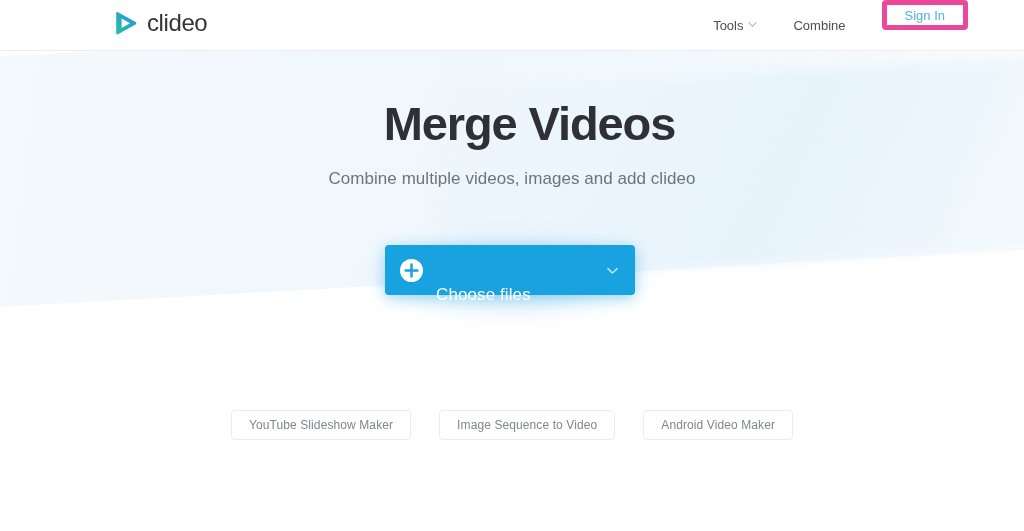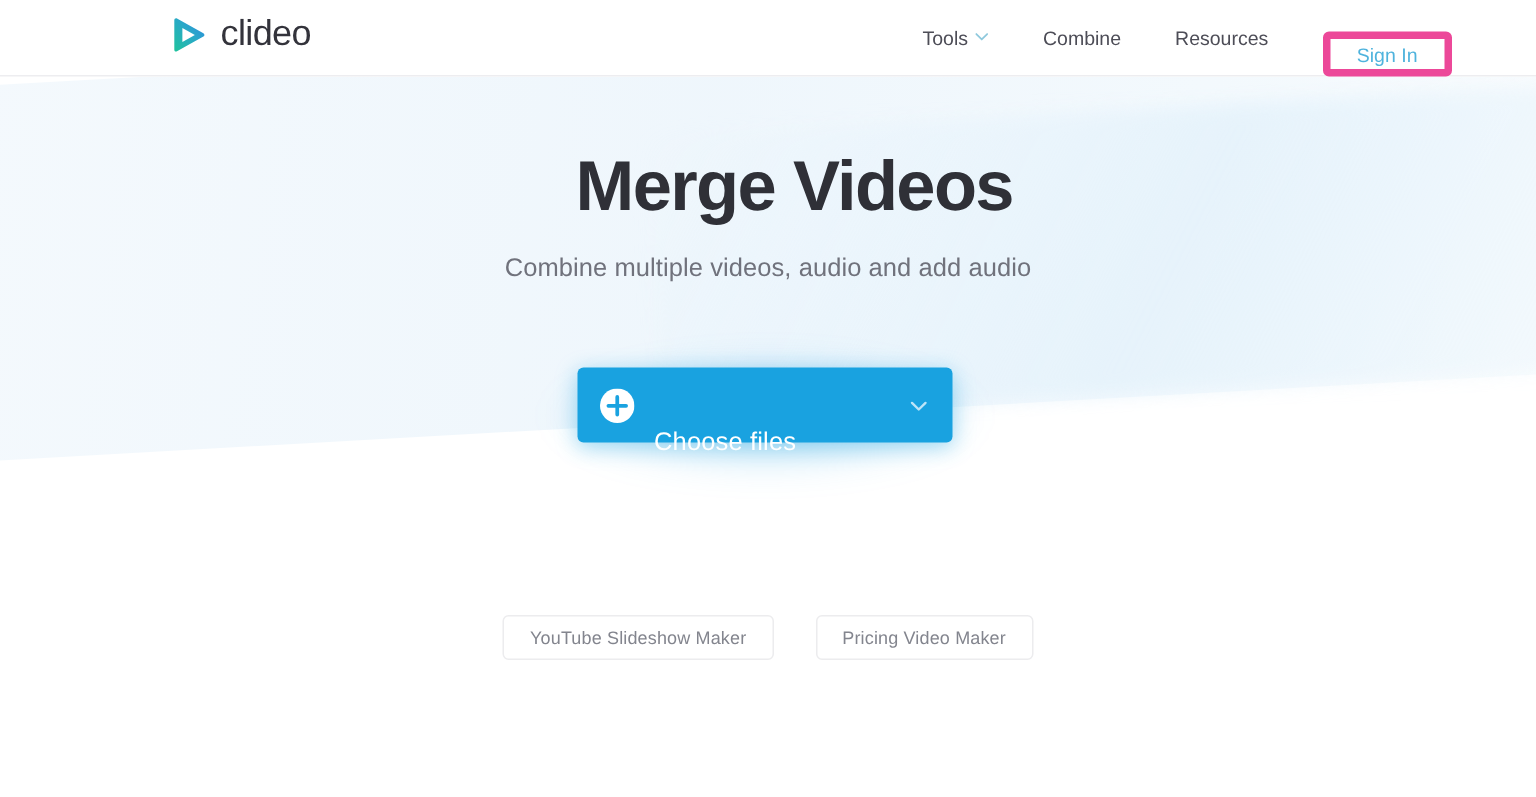--- a/index.html
+++ b/index.html
@@ -61,21 +61,21 @@
     color: #33333b;
     line-height: 1;
   }
 
   .nav {
     position: absolute;
     right: 56px;
     top: 0;
     height: 51px;
     display: flex;
-    align-items: flex-end;
+    align-items: flex-start;
     gap: 0;
   }
 
   .nav-item {
     display: flex;
     align-items: center;
     gap: 5px;
     font-size: 13px;
     color: #4d4d57;
     padding: 0 18px;
@@ -292,36 +292,33 @@
           <svg viewBox="0 0 10 10" width="9" height="9" xmlns="http://www.w3.org/2000/svg">
             <path d="M1 3 L5 7 L9 3" fill="none" stroke="#8fc9dd" stroke-width="1.3" stroke-linecap="round" stroke-linejoin="round"></path>
           </svg>
         </span>
       </a>
 
       <a class="nav-item">
         <span>Combine</span>
       </a>
 
-      <a class="nav-item">
-        <span>Resources</span>
-      </a>
 
       <button class="signin-btn">Sign In</button>
     </div>
   </div>
 
   <div class="hero">
 
     <div class="hero-band"></div>
     <div class="hero-band2"></div>
 
     <div class="hero-inner">
       <h1 class="hero-title">Merge Videos</h1>
-      <p class="hero-sub">Combine multiple videos, audio and add audio</p>
+      <p class="hero-sub">Combine multiple videos, images and add clideo</p>
     </div>
 
     <div class="cta-wrap">
       <div class="cta-glow"></div>
       <button class="cta-btn">
         <span class="cta-plus">
           <svg viewBox="0 0 23 23" width="23" height="23" xmlns="http://www.w3.org/2000/svg">
             <circle cx="11.5" cy="11.5" r="11.5" fill="#ffffff"></circle>
             <path d="M11.5 5.6 L11.5 17.4 M5.6 11.5 L17.4 11.5" stroke="#19a2e0" stroke-width="2.5" stroke-linecap="round"></path>
           </svg>
@@ -330,17 +327,18 @@
         <span class="cta-chev">
           <svg viewBox="0 0 13 13" width="13" height="13" xmlns="http://www.w3.org/2000/svg">
             <path d="M2 4.6 L6.5 9 L11 4.6" fill="none" stroke="#bde4f8" stroke-width="1.6" stroke-linecap="round" stroke-linejoin="round"></path>
           </svg>
         </span>
       </button>
     </div>
 
     <div class="pills">
       <a class="pill">YouTube Slideshow Maker</a>
-      <a class="pill">Pricing Video Maker</a>
+      <a class="pill">Image Sequence to Video</a>
+      <a class="pill">Android Video Maker</a>
     </div>
 
   </div>
 </div>
 
 </body></html>

